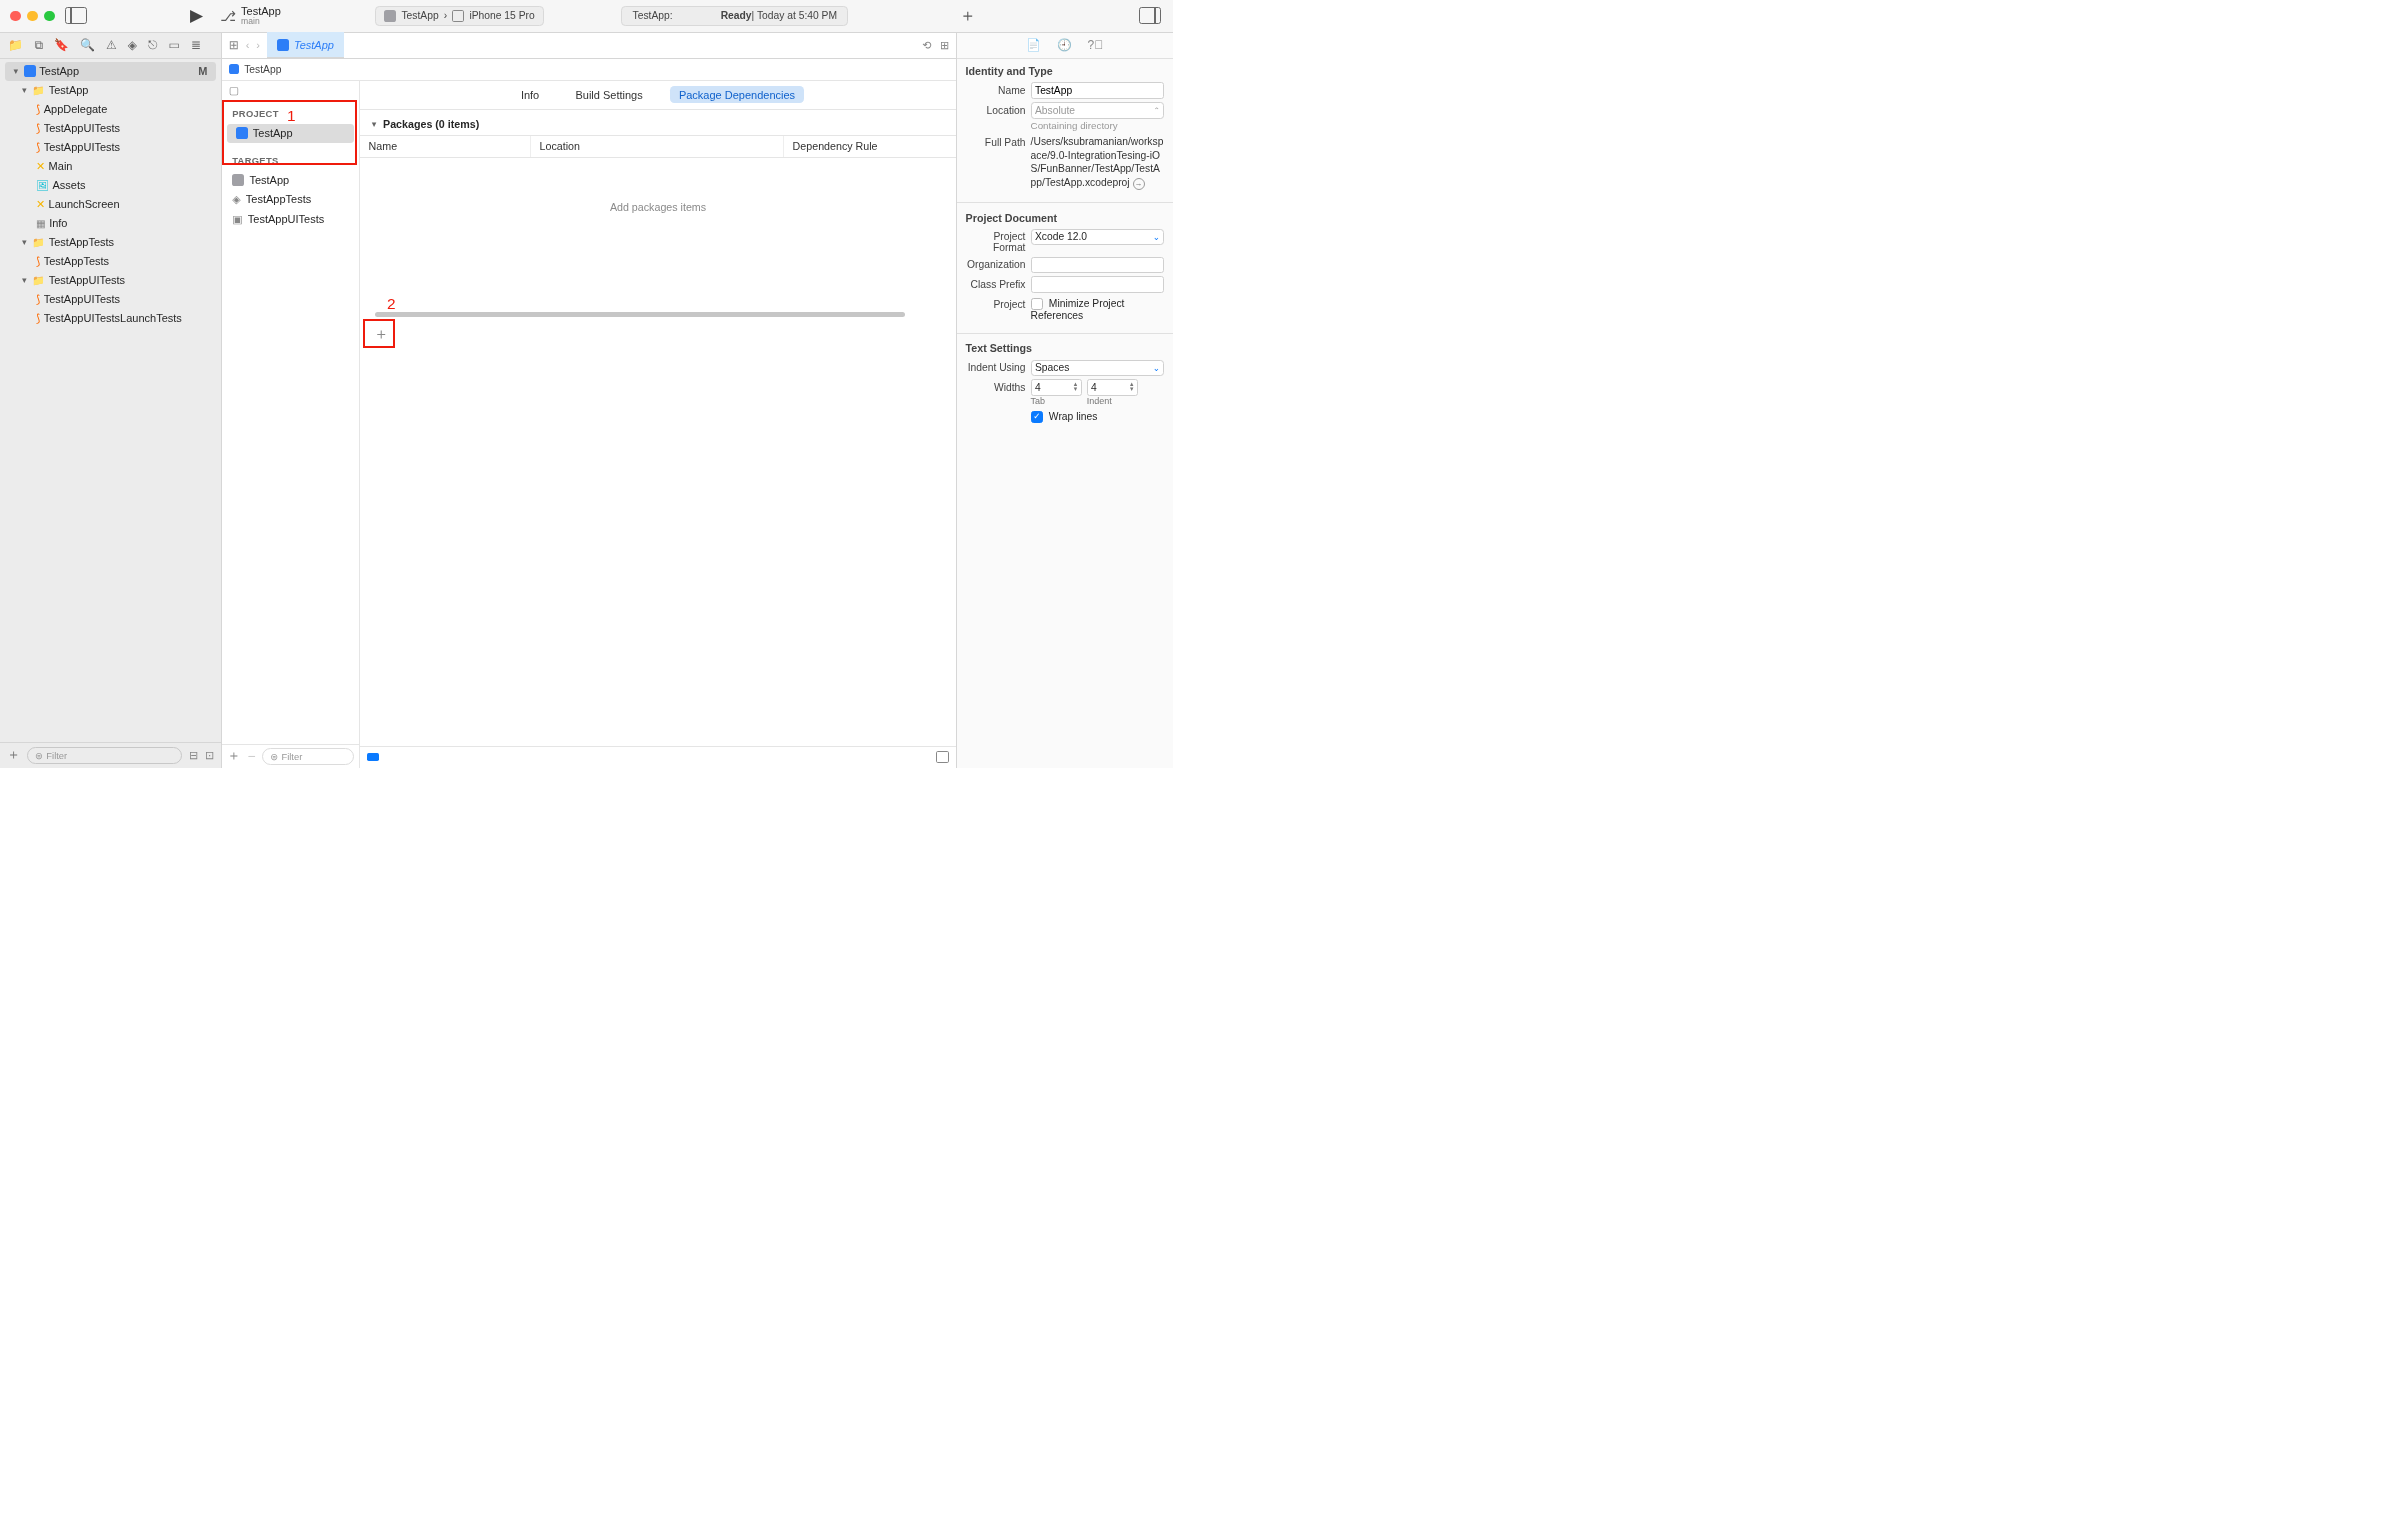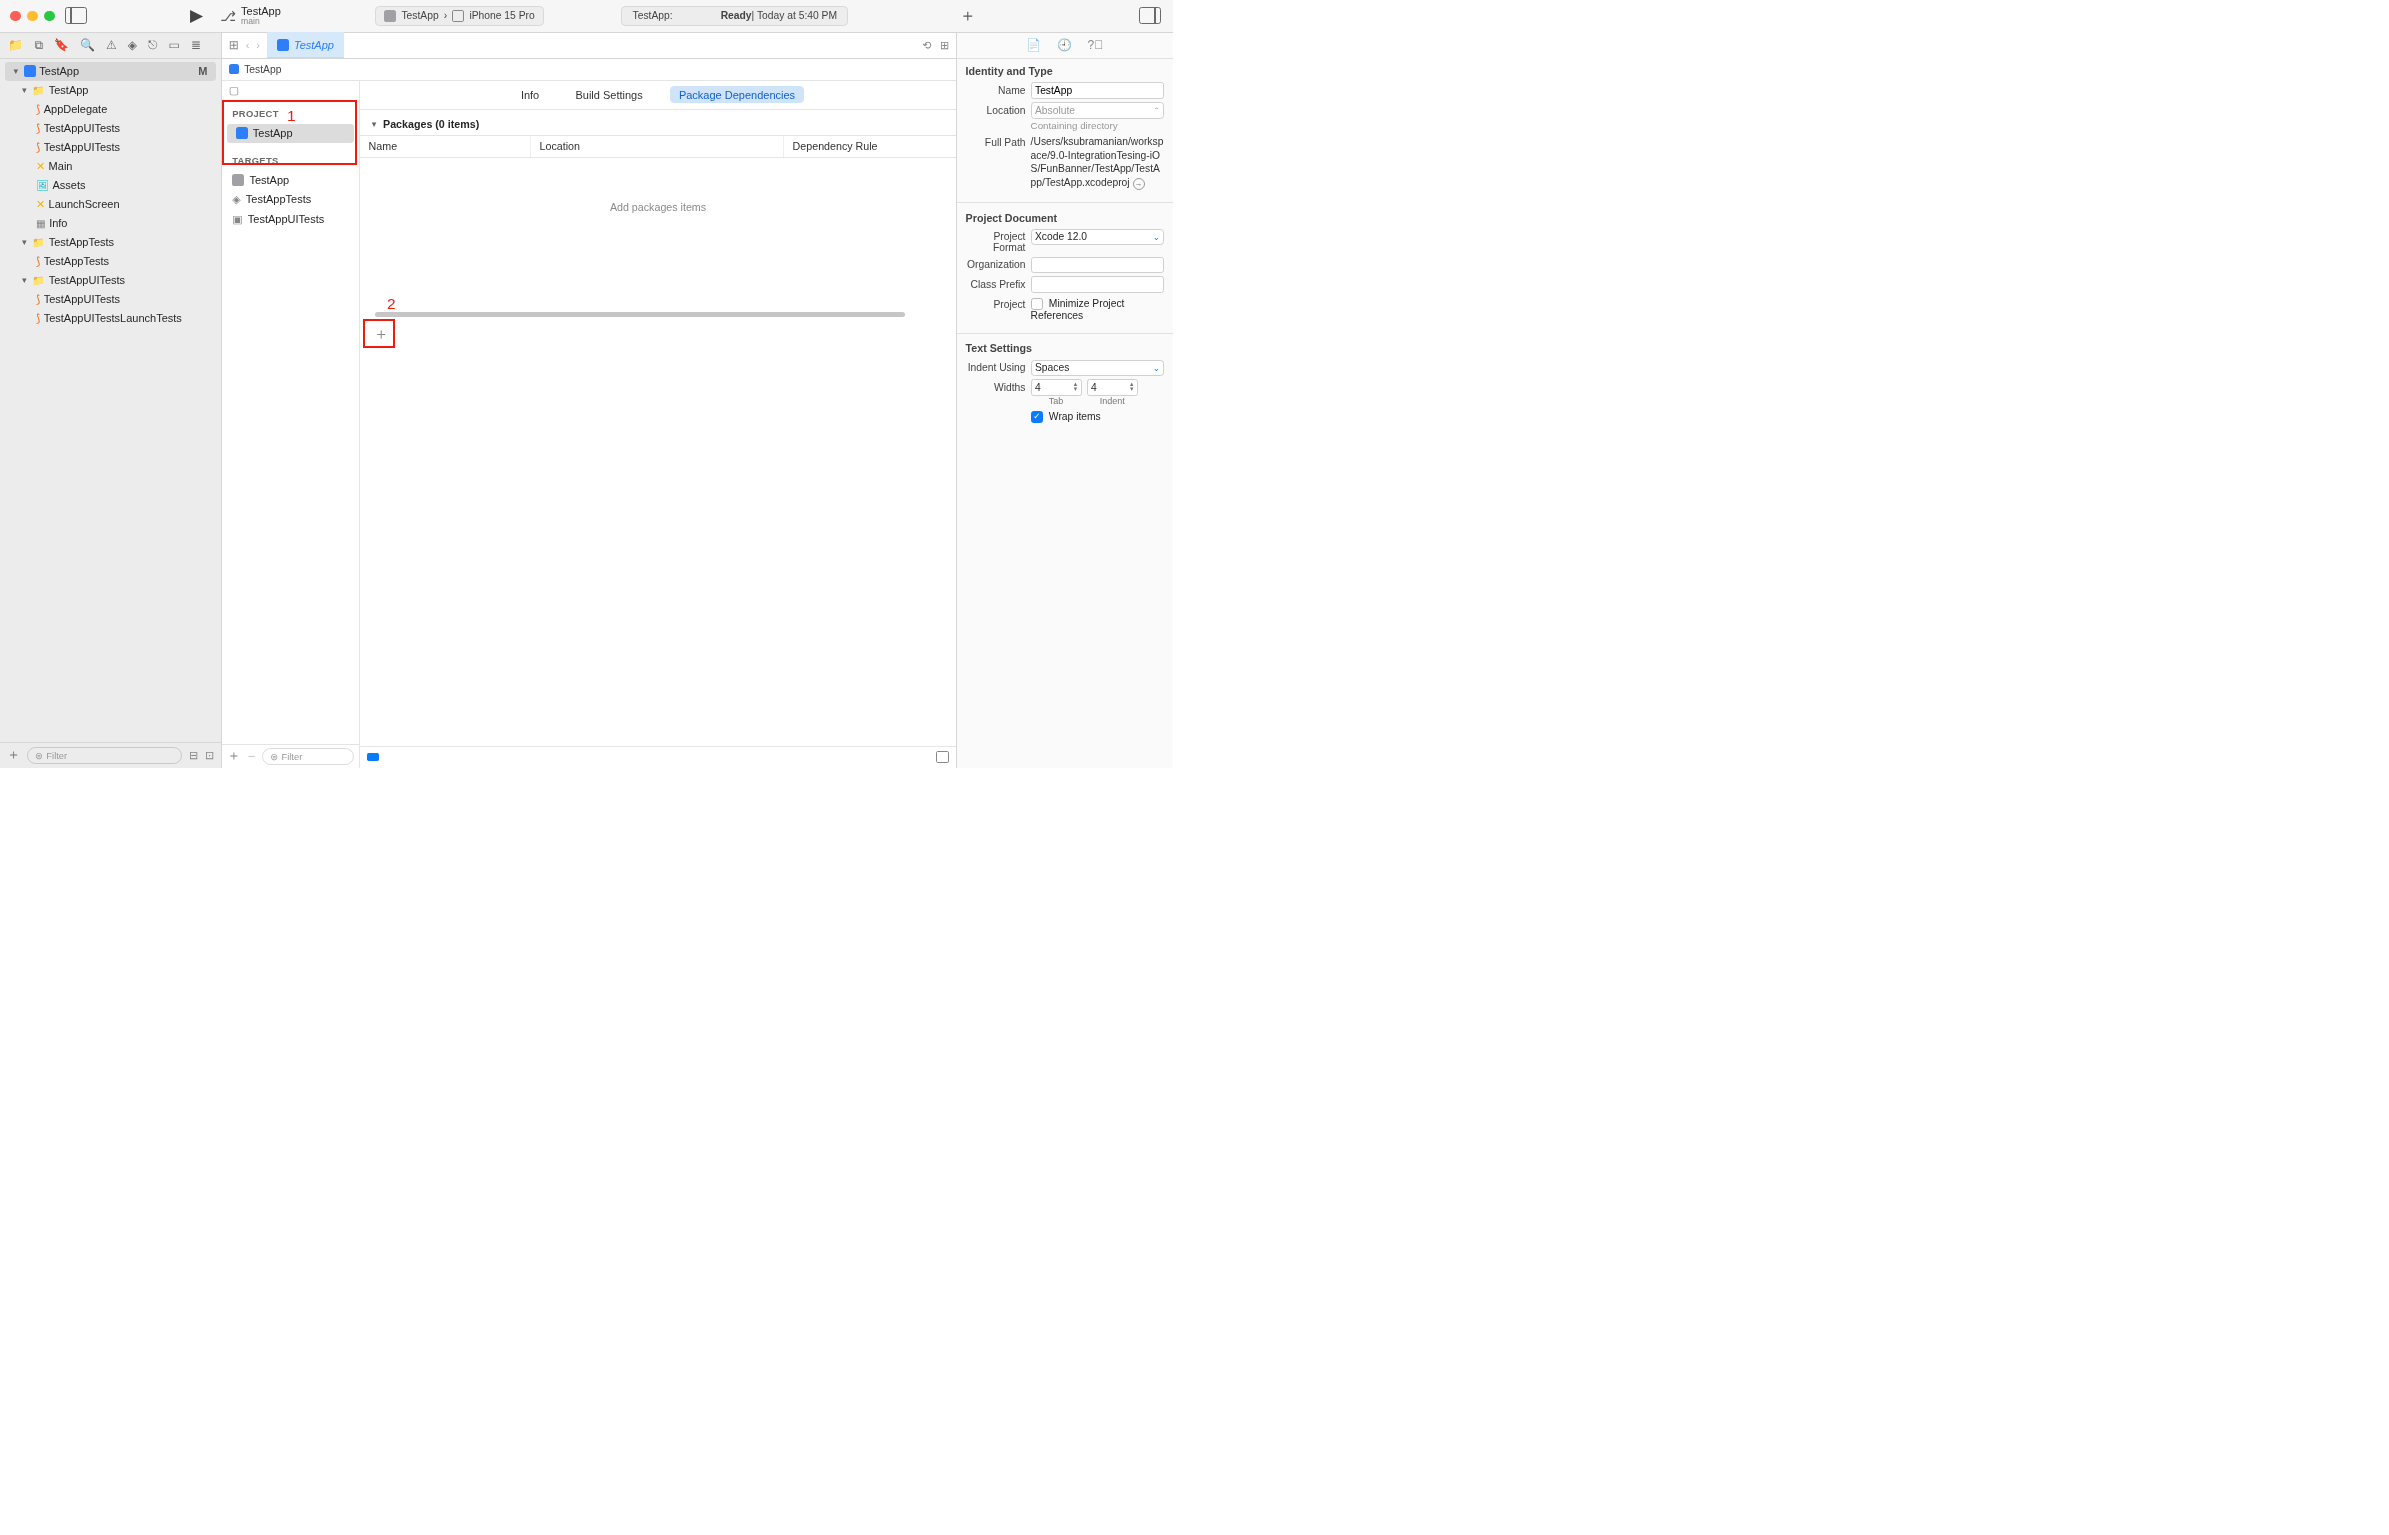--- a/index.html
+++ b/index.html
@@ -100,21 +100,21 @@
 .insp-select .chev-blue { color: #0a7aff; font-size: 8.6px; }
 .insp-muted { color: #999; font-size: 9.8px; }
 .path-text { font-size: 10.3px; color: #333; word-break: break-all; line-height: 1.35; }
 .arrow-circ { display: inline-block; width: 12px; height: 12px; border: 0.9px solid #999; border-radius: 50%; text-align: center; font-size: 7.7px; color: #777; line-height: 10.3px; vertical-align: middle; }
 .checkbox { width: 12px; height: 12px; border: 0.9px solid #bbb; border-radius: 2.6px; display: inline-block; vertical-align: middle; margin-right: 3.4px; background: #fff; }
 .checkbox.checked { background: #0a7aff; border-color: #0a7aff; position: relative; }
 .checkbox.checked::after { content: "✓"; color: #fff; font-size: 8.6px; position: absolute; top: -0.9px; left: 1.7px; }
 .widths-row { display: flex; gap: 5.1px; align-items: center; }
 .num-box { width: 51px; border: 0.9px solid #d0d0d0; border-radius: 2.6px; padding: 1.7px 3.4px; font-size: 10.3px; text-align: right; display: flex; justify-content: space-between; background: #fff; }
 .num-box .step { font-size: 6.8px; color: #777; line-height: 0.7; }
-.sub-lbl { font-size: 9px; color: #777; text-align: center; }
+.sub-lbl { font-size: 9px; color: #777; text-align: left; }
 .hr { border-top: 0.9px solid #e0e0e0; margin: 1.7px 0; }
 </style>
 </head>
 <body>
 
 <div class="titlebar">
   <div class="traffic">
     <span class="tl-red"></span>
     <span class="tl-yel"></span>
     <span class="tl-grn"></span>
@@ -400,19 +400,19 @@
                 </div>
               <div class="sub-lbl">Indent</div>
             </div>
           </div>
         </div>
       </div>
       <div class="insp-row">
         <div class="insp-label"></div>
         <div class="insp-val" style="padding-top:1.7px;">
           <span class="checkbox checked"></span>
-          <span style="font-size:10.3px;">Wrap items</span>
+          <span style="font-size:10.3px;">Wrap lines</span>
         </div>
       </div>
     </div>
   </div>
 </div>
 
 
 </body></html>

